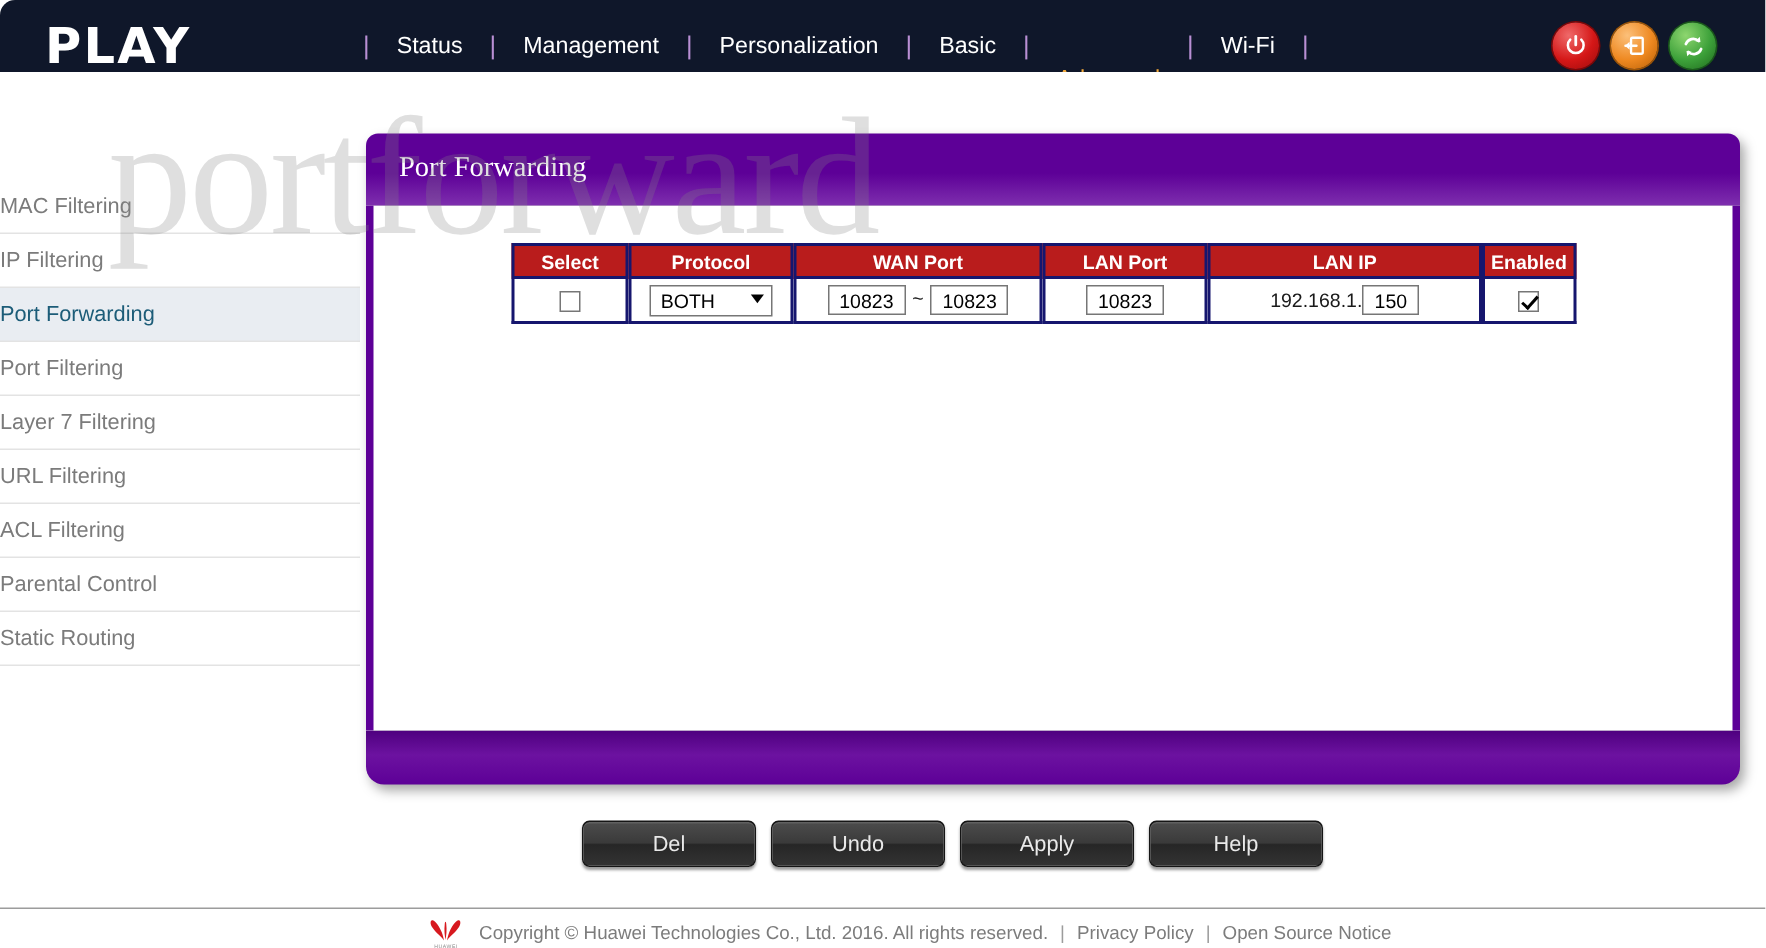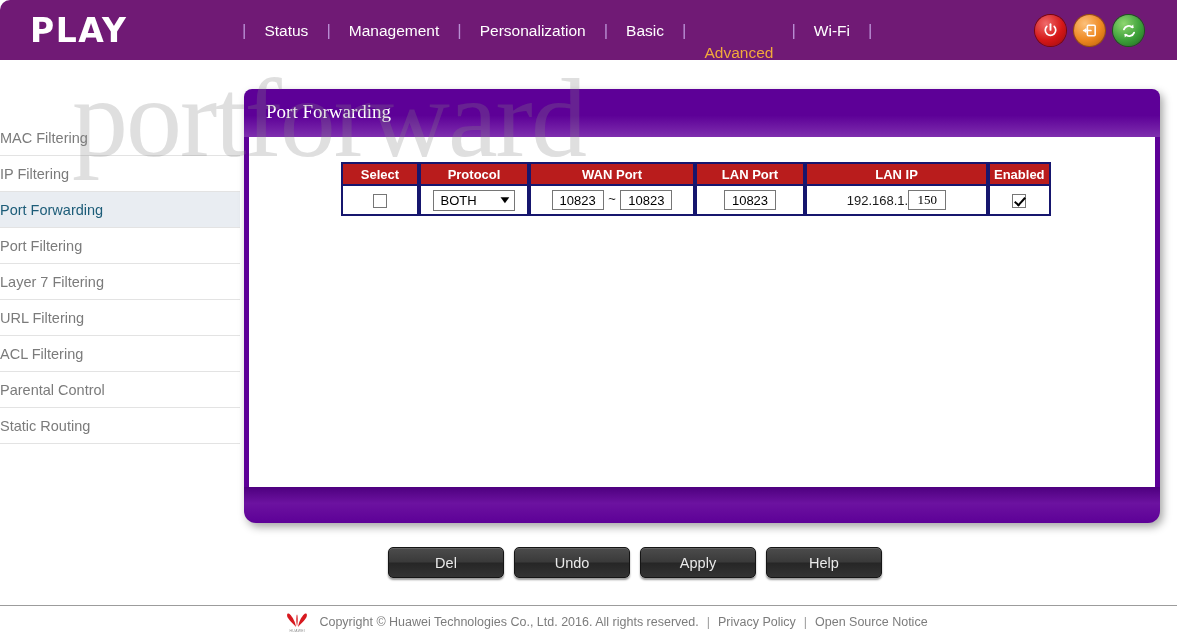--- a/index.html
+++ b/index.html
@@ -12,22 +12,22 @@
   }
   #page {
     position: relative;
     width: 1177px; height: 632px;
     background: #ffffff;
   }
 
   
   #header {
     position: absolute; left: 0; top: 0;
-    width: 1177px; height: 60px;
-    background: #701a75;
+    width: 1177px; height: 48px;
+    background: #0f172a;
     border-radius: 10px 0 0 0;
     overflow: hidden;
   }
   #logo {
     position: absolute; left: 30px; top: 14px;
     color: #ffffff;
     font-size: 33px;
     font-weight: bold;
     letter-spacing: 1.5px;
     font-family: "DejaVu Sans", sans-serif;
@@ -222,21 +222,21 @@
     background: #ffffff;
     height: 20px;
     font-size: 13px;
     text-align: center;
     color: #000;
     padding: 0 2px;
     font-family: "Liberation Sans", sans-serif;
     vertical-align: middle;
   }
   .tin.w-port { width: 52px; }
-  .tin.w-ip   { width: 38px; font-family: Liberation Serif, serif; }
+  .tin.w-ip   { width: 38px; }
   .tilde { padding: 0 1px; color: #1a1a1a; }
   .ipstatic { color: #1a1a1a; font-size: 13px; vertical-align: middle; }
 
   
   #buttons {
     position: absolute;
     left: 388px; top: 547px;
     display: flex;
     gap: 10px;
     z-index: 30;

